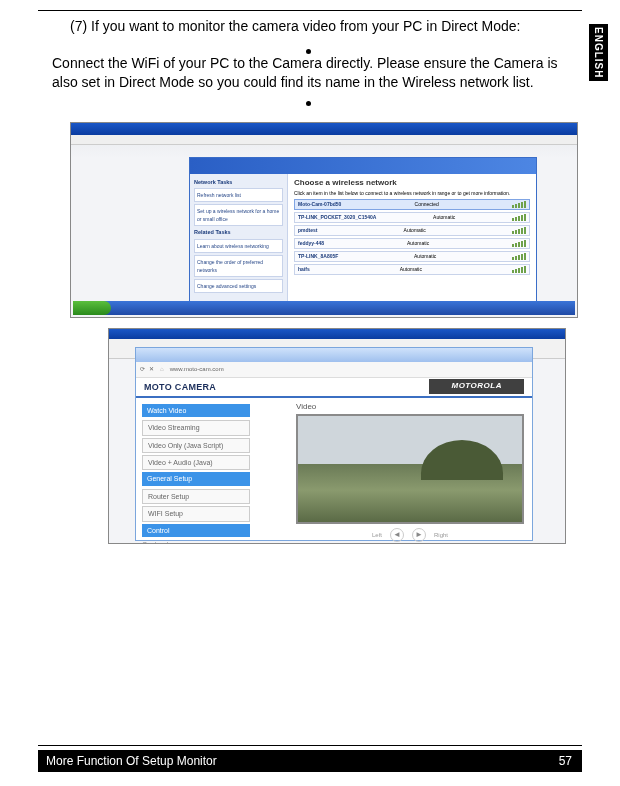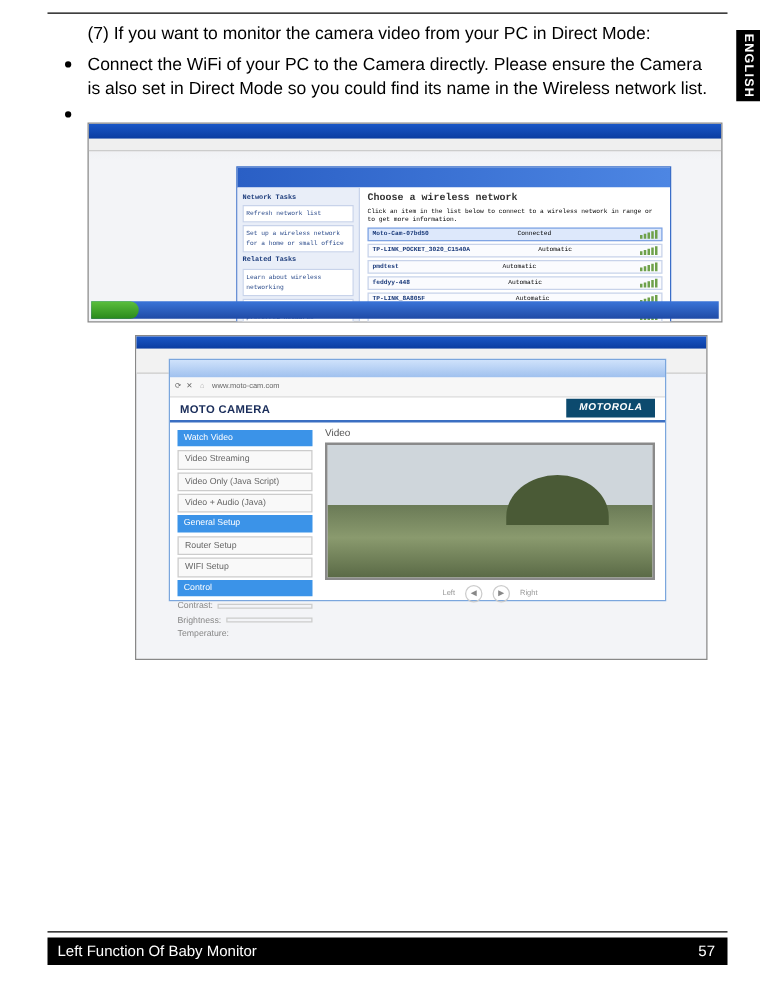--- a/index.html
+++ b/index.html
@@ -44,22 +44,23 @@
     .para-indent {
       padding-left: 28px;
       padding-right: 10px;
       margin-bottom: 6px;
     }
     .hang {
       text-indent: 0;
     }
     .bullet-row {
       display: flex;
-      align-items: flex-start;
+      align-items: center;
       margin: 2px 0 2px 10px;
+      flex-direction: column;
     }
     .bullet-dot {
       width: 5px;
       height: 5px;
       background: #000;
       border-radius: 50%;
       margin-top: 7px;
       margin-right: 13px;
       flex: 0 0 auto;
     }
@@ -74,26 +75,25 @@
       color: #0000EE;
       text-decoration: underline;
     }
     
     .shot1-wrap {
       padding-left: 28px;
       margin: 2px 0 6px 0;
     }
     .shot1 {
       width: 508px;
-      height: 160px;
+      height: 196px;
       border: 1px solid #888;
       background: linear-gradient(to bottom, #e6e8ec 0%, #f3f4f7 18%, #f3f4f7 100%);
       position: relative;
       overflow: hidden;
-      font-family: Liberation Mono, monospace;
     }
     .shot1-title {
       height: 12px;
       background: linear-gradient(to bottom, #1a57c7, #0a3ca0);
     }
     .shot1-menu {
       height: 10px;
       background: #efefef;
       border-bottom: 1px solid #ccc;
     }
@@ -157,21 +157,21 @@
     .net-row .sig span:nth-child(5){height:7px;}
     .shot1-task { position:absolute; bottom:2px; left:2px; right:2px; height:14px; background:linear-gradient(to bottom,#3a74d8,#1f4aa6); }
     .shot1-start { position:absolute; bottom:2px; left:2px; width:38px; height:14px; background:linear-gradient(to bottom,#5bbf3d,#2a8a1c); border-radius:0 8px 8px 0;}
 
     .shot2-wrap {
       padding-left: 66px;
       margin: 10px 0 6px 0;
     }
     .shot2 {
       width: 458px;
-      height: 260px;
+      height: 216px;
       border: 1px solid #888;
       background: linear-gradient(to bottom, #e6e8ec 0%, #f3f4f7 12%, #f3f4f7 100%);
       position: relative;
       overflow: hidden;
     }
     .shot2-title { height:10px; background:linear-gradient(to bottom,#1a57c7,#0a3ca0);}
     .shot2-toolbar { height:20px; background:#f2f2f2; border-bottom:1px solid #ccc;}
     .shot2-window {
       position: absolute;
       top: 18px;
@@ -185,22 +185,22 @@
     .shot2-addr { height:16px; background:#f7f7f7; border-bottom:1px solid #ddd; font-size:6px; display:flex; align-items:center; padding:0 4px; color:#666;}
     .shot2-brand {
       height: 20px;
       border-bottom: 2px solid #3b6fc2;
       display: flex;
       align-items: center;
       padding: 0 8px;
       justify-content: space-between;
     }
     .shot2-brand .mc { font-size:9px; font-weight:bold; color:#1a2d5a; letter-spacing:0.3px;}
-    .shot2-brand .mo { background:#0c4a6e; color:#fff; font-size:8px; font-style:italic; font-weight:bold; padding:2px 10px; letter-spacing:0.5px;margin-left:15px;}
-    .shot2-body { position:absolute; top:50px; left:0; right:0; bottom:0; display:flex;}
+    .shot2-brand .mo { background:#404040; color:#fff; font-size:8px; font-style:italic; font-weight:bold; padding:2px 22px; letter-spacing:0.5px;margin-left:15px;}
+    .shot2-body { position:absolute; top:50px; left:0; right:0; bottom:0; display:flex;gap:36px;}
     .shot2-side { width:120px; padding:4px 6px; font-size:7px;}
     .shot2-cat { background:#3b93e8; color:#fff; padding:2px 5px; margin:2px 0 3px 0; font-size:7px;}
     .shot2-item { border:1px solid #ccc; padding:2px 5px; margin:2px 0; color:#666; background:#f9f9f9;}
     .shot2-ctrl { display:flex; align-items:center; gap:4px; margin:2px 0; color:#888;}
     .shot2-ctrl .bar { flex:1; height:4px; border:1px solid #ccc;}
     .shot2-video {
       flex:1;
       margin:4px 8px 4px 4px;
       position: relative;
     }
@@ -405,16 +405,16 @@
         </div>
       </div>
     </div>
 
   </div>
 </div>
 
 <div class="footer">
   <div class="foot-rule"></div>
   <div class="foot-bar">
-    <span>Left Function Of Baby Monitor</span>
+    <span>More Function Of Setup Monitor</span>
     <span>57</span>
   </div>
 </div>
 
 </body></html>

